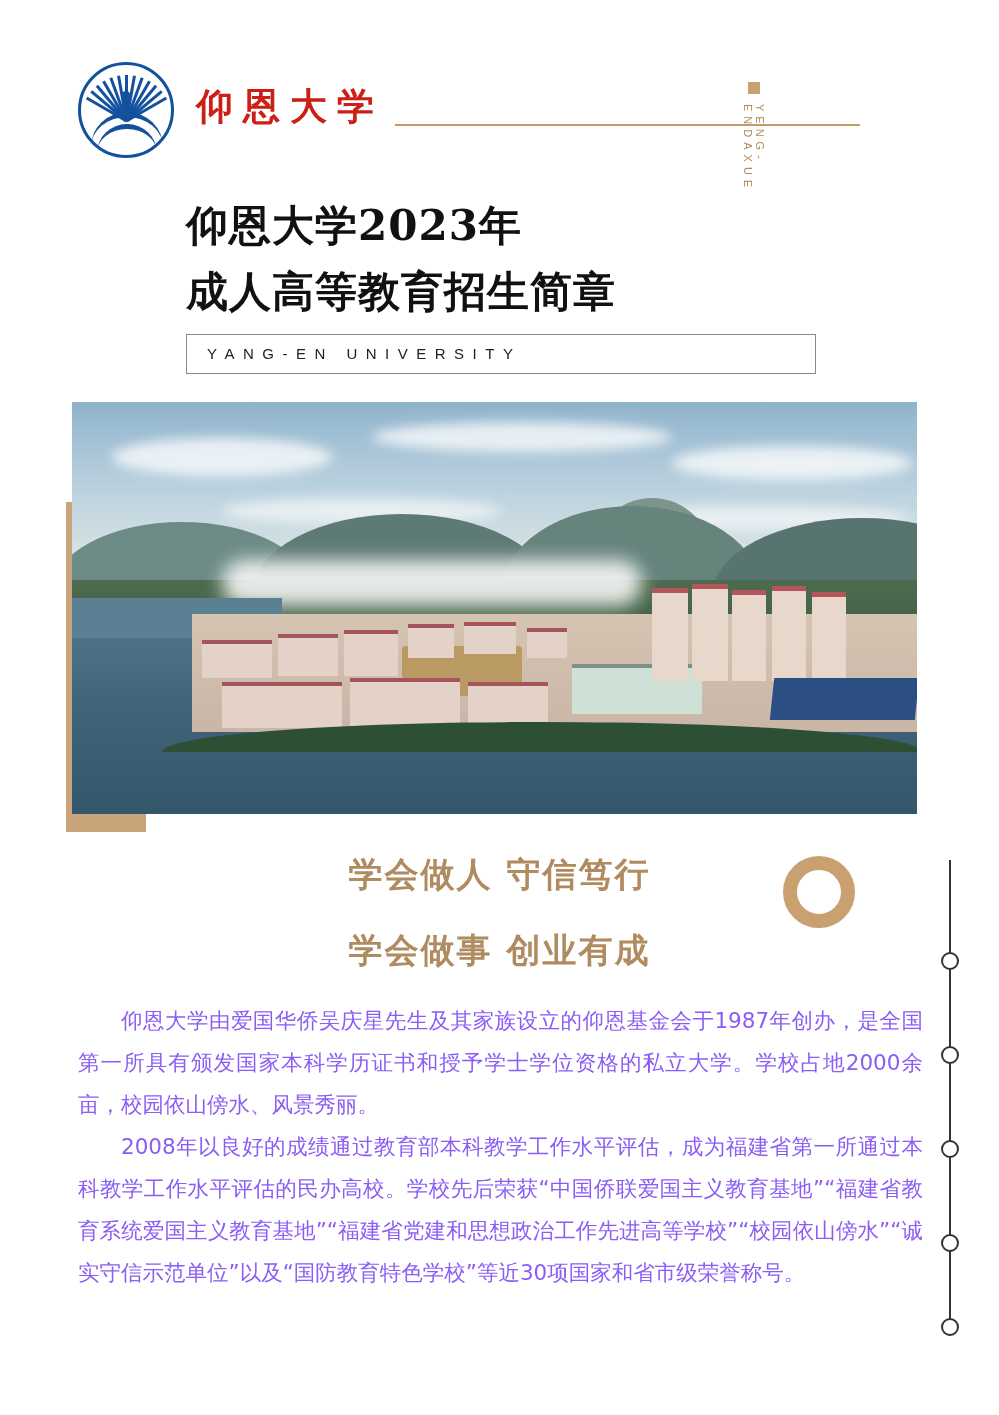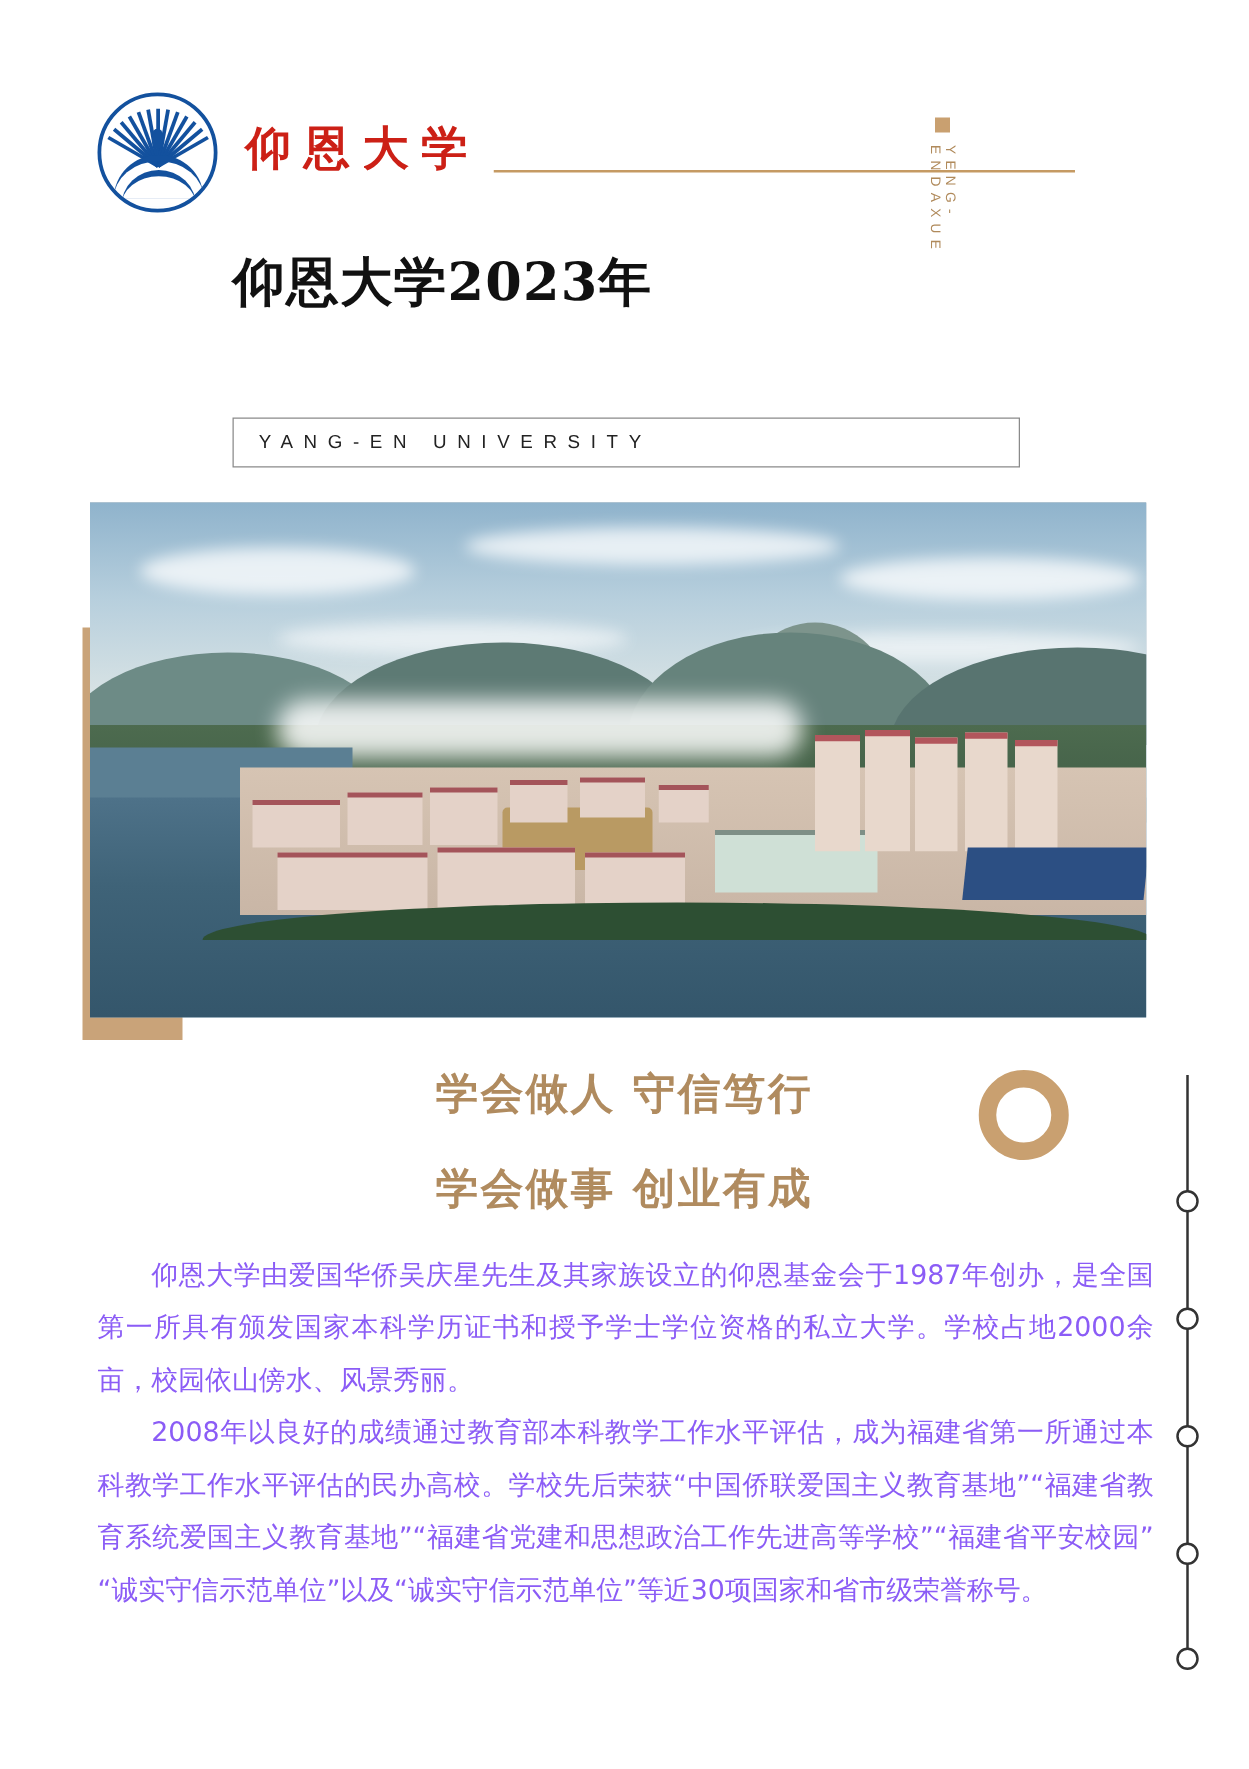--- a/index.html
+++ b/index.html
@@ -14,21 +14,20 @@
     font-family: "Liberation Sans", "DejaVu Sans", sans-serif;
     overflow: hidden;
   }
 
   
   .header {
     position: absolute;
     left: 0; top: 0;
     width: 824px;
     height: 180px;
-    margin-top: 12px;
   }
   .logo-wrap {
     position: absolute;
     left: 78px;
     top: 62px;
     width: 96px;
     height: 96px;
   }
   .logo-circle {
     position: absolute;
@@ -354,20 +353,21 @@
 
   <div class="uni-name-cn">仰恩大学</div>
   <div class="header-rule"></div>
 
   <div class="vert-mark"></div>
   <div class="vert-text">YENG-ENDAXUE</div>
 </div>
 
 <div class="title-block">
   <div class="title-line">仰恩大学2023年</div>
+  <div class="title-line">成人高等教育招生简章</div>
 </div>
 
 <div class="subtitle-box">
   <div class="subtitle-text">YANG-EN  UNIVERSITY</div>
 </div>
 
 <div class="tan-block"></div>
 
 <div class="photo">
   <div class="sky"></div>
@@ -418,14 +418,14 @@
 
 <div class="rail"></div>
 <div class="rail-dot" style="top:952px;"></div>
 <div class="rail-dot" style="top:1046px;"></div>
 <div class="rail-dot" style="top:1140px;"></div>
 <div class="rail-dot" style="top:1234px;"></div>
 <div class="rail-dot" style="top:1318px;"></div>
 
 <div class="body-text">
   <p>仰恩大学由爱国华侨吴庆星先生及其家族设立的仰恩基金会于1987年创办，是全国第一所具有颁发国家本科学历证书和授予学士学位资格的私立大学。学校占地2000余亩，校园依山傍水、风景秀丽。</p>
-  <p>2008年以良好的成绩通过教育部本科教学工作水平评估，成为福建省第一所通过本科教学工作水平评估的民办高校。学校先后荣获“中国侨联爱国主义教育基地”“福建省教育系统爱国主义教育基地”“福建省党建和思想政治工作先进高等学校”“福建省平安校园”“诚实守信示范单位”以及“诚实守信示范单位”等近30项国家和省市级荣誉称号。</p>
+  <p>2008年以良好的成绩通过教育部本科教学工作水平评估，成为福建省第一所通过本科教学工作水平评估的民办高校。学校先后荣获“中国侨联爱国主义教育基地”“福建省教育系统爱国主义教育基地”“福建省党建和思想政治工作先进高等学校”“校园依山傍水”“诚实守信示范单位”以及“国防教育特色学校”等近30项国家和省市级荣誉称号。</p>
 </div>
 
 </body></html>

